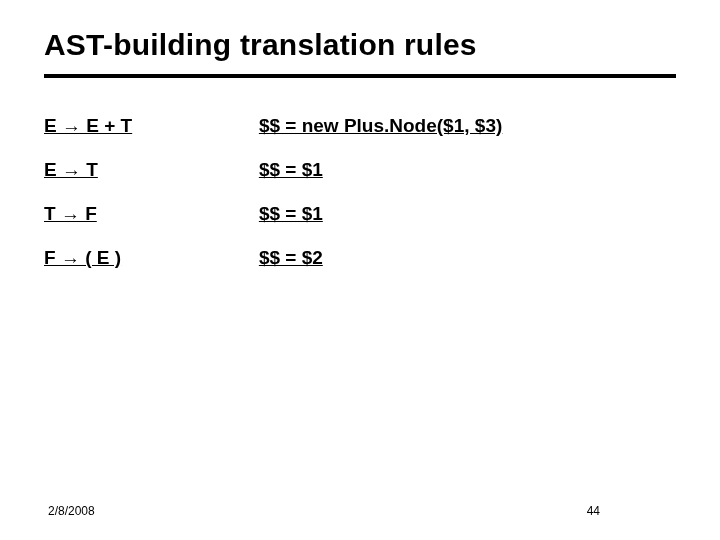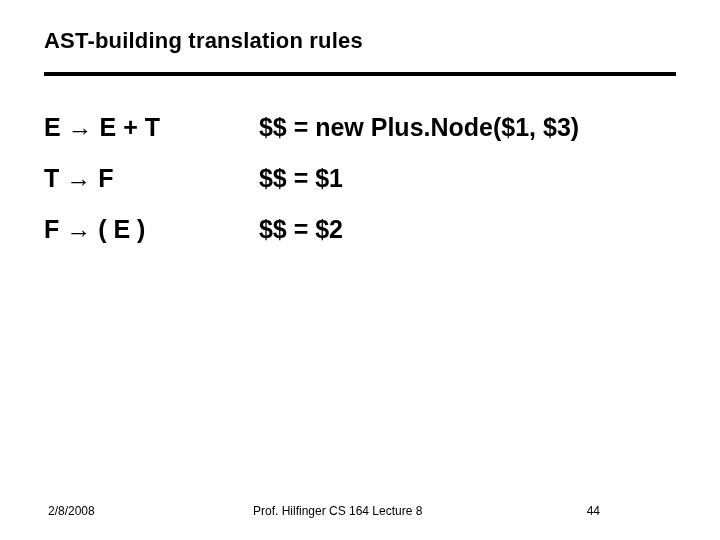--- a/index.html
+++ b/index.html
@@ -13,40 +13,41 @@
     overflow: hidden;
   }
   .slide {
     box-sizing: border-box;
     width: 720px;
     height: 540px;
     padding: 28px 44px 20px 44px;
     position: relative;
   }
   .title {
-    font-size: 22px;
+    font-size: 30px;
     font-weight: bold;
-    margin: 0 0 18px 0;
+    margin: 0 0 12px 0;
     letter-spacing: 0.2px;
   }
   .rule {
     border: none;
     border-top: 4px solid #000;
     margin: 0 0 26px 0;
   }
   .rules-table {
     width: 100%;
     border-collapse: collapse;
   }
   .rules-table td {
-    font-size: 25px;
+    font-size: 19px;
     font-weight: bold;
     padding: 11px 0;
     vertical-align: middle;
     white-space: nowrap;
+    text-decoration: underline;
   }
   .rules-table td.lhs {
     width: 34%;
   }
   .rules-table td.rhs {
     width: 66%;
     margin-left: 36px;
   }
   .footer {
     position: absolute;
@@ -72,29 +73,32 @@
   <h1 class="title">AST-building translation rules</h1>
   <hr class="rule">
 
   <table class="rules-table">
     <tbody>
       <tr>
         <td class="lhs">E → E + T</td>
         <td class="rhs">$$ = new Plus.Node($1, $3)</td>
       </tr>
       <tr>
+        <td class="lhs">E → T</td>
+        <td class="rhs">$$ = $1</td>
+      </tr>
+      <tr>
         <td class="lhs">T → F</td>
         <td class="rhs">$$ = $1</td>
       </tr>
       <tr>
         <td class="lhs">F → ( E )</td>
         <td class="rhs">$$ = $2</td>
       </tr>
     </tbody>
   </table>
 
   <div class="footer">
     <span class="footer-date">2/8/2008</span>
     <span class="footer-page">44</span>
-    <div class="footer-center">Prof. Hilfinger CS 164 Lecture 8</div>
   </div>
 
 </div>
 
 </body></html>

